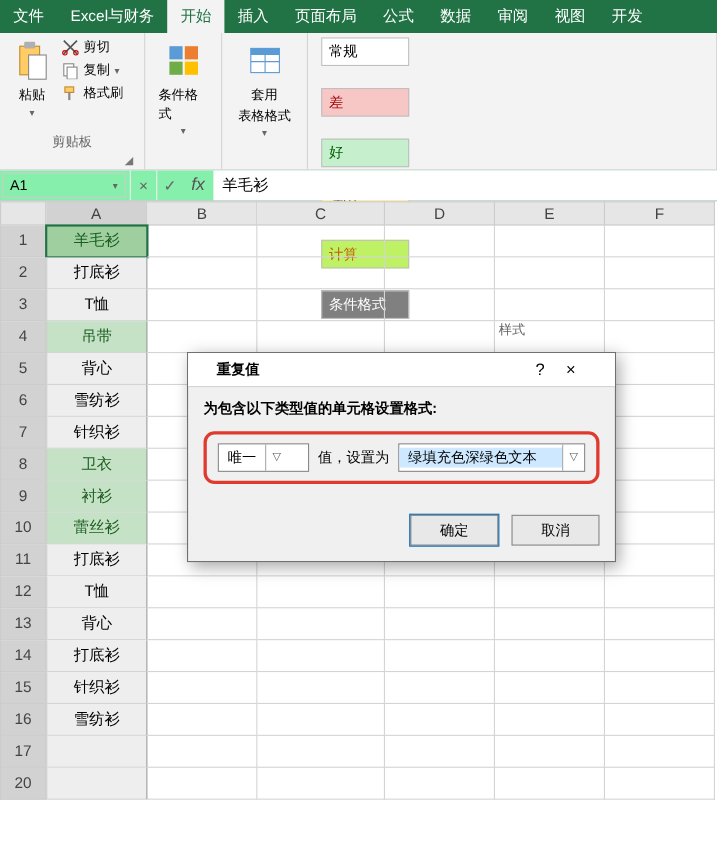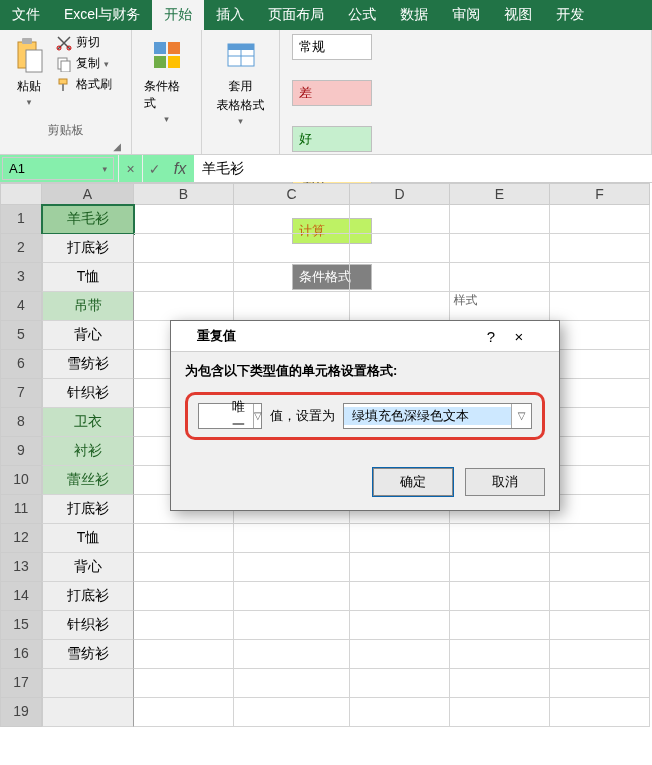--- a/index.html
+++ b/index.html
@@ -338,41 +338,41 @@
       <div class="row">
         <div class="rowhdr sel">17</div>
         <div class="cell colA" style="width: 92px;"></div>
         <div class="cell colB" style="width: 100px;"></div>
         <div class="cell colC" style="width: 116px;"></div>
         <div class="cell colD" style="width: 100px;"></div>
         <div class="cell colE" style="width: 100px;"></div>
         <div class="cell colF" style="width: 100px;"></div>
       </div>
       <div class="row">
-        <div class="rowhdr sel">19</div>
+        <div class="rowhdr sel">20</div>
         <div class="cell colA" style="width: 92px;"></div>
         <div class="cell colB" style="width: 100px;"></div>
         <div class="cell colC" style="width: 116px;"></div>
         <div class="cell colD" style="width: 100px;"></div>
         <div class="cell colE" style="width: 100px;"></div>
         <div class="cell colF" style="width: 100px;"></div>
       </div>
     </div>
 </div>
 
 <div class="dialog">
   <div class="dlg-title">
     <span class="t">重复值</span>
     <span class="q">?</span>
     <span class="x">×</span>
   </div>
   <div class="dlg-body">
     <div style="font-weight:bold;">为包含以下类型值的单元格设置格式:</div>
     <div class="dlg-row">
-      <div class="sel-box" style="width:64px;padding-left:25px;">
+      <div class="sel-box" style="width:83px;">
         <span class="v">唯一</span>
         <span class="ar">▽</span>
       </div>
       <span>值，设置为</span>
       <div class="sel-box sel-highlight" style="flex:1;">
         <span class="v" style="flex:1;">绿填充色深绿色文本</span>
         <span class="ar">▽</span>
       </div>
     </div>
   </div>

